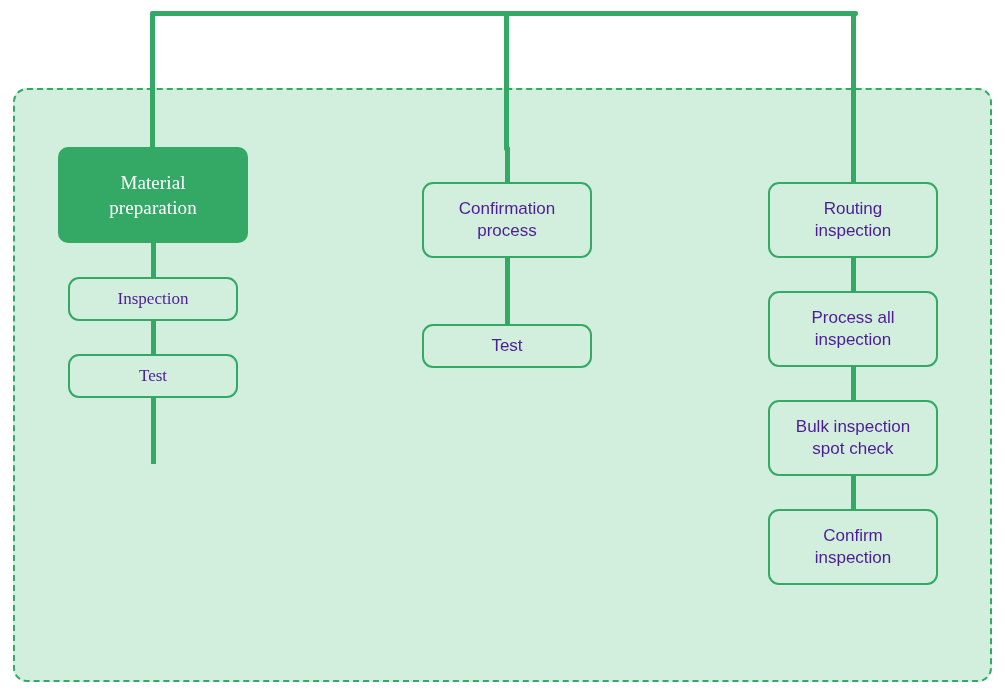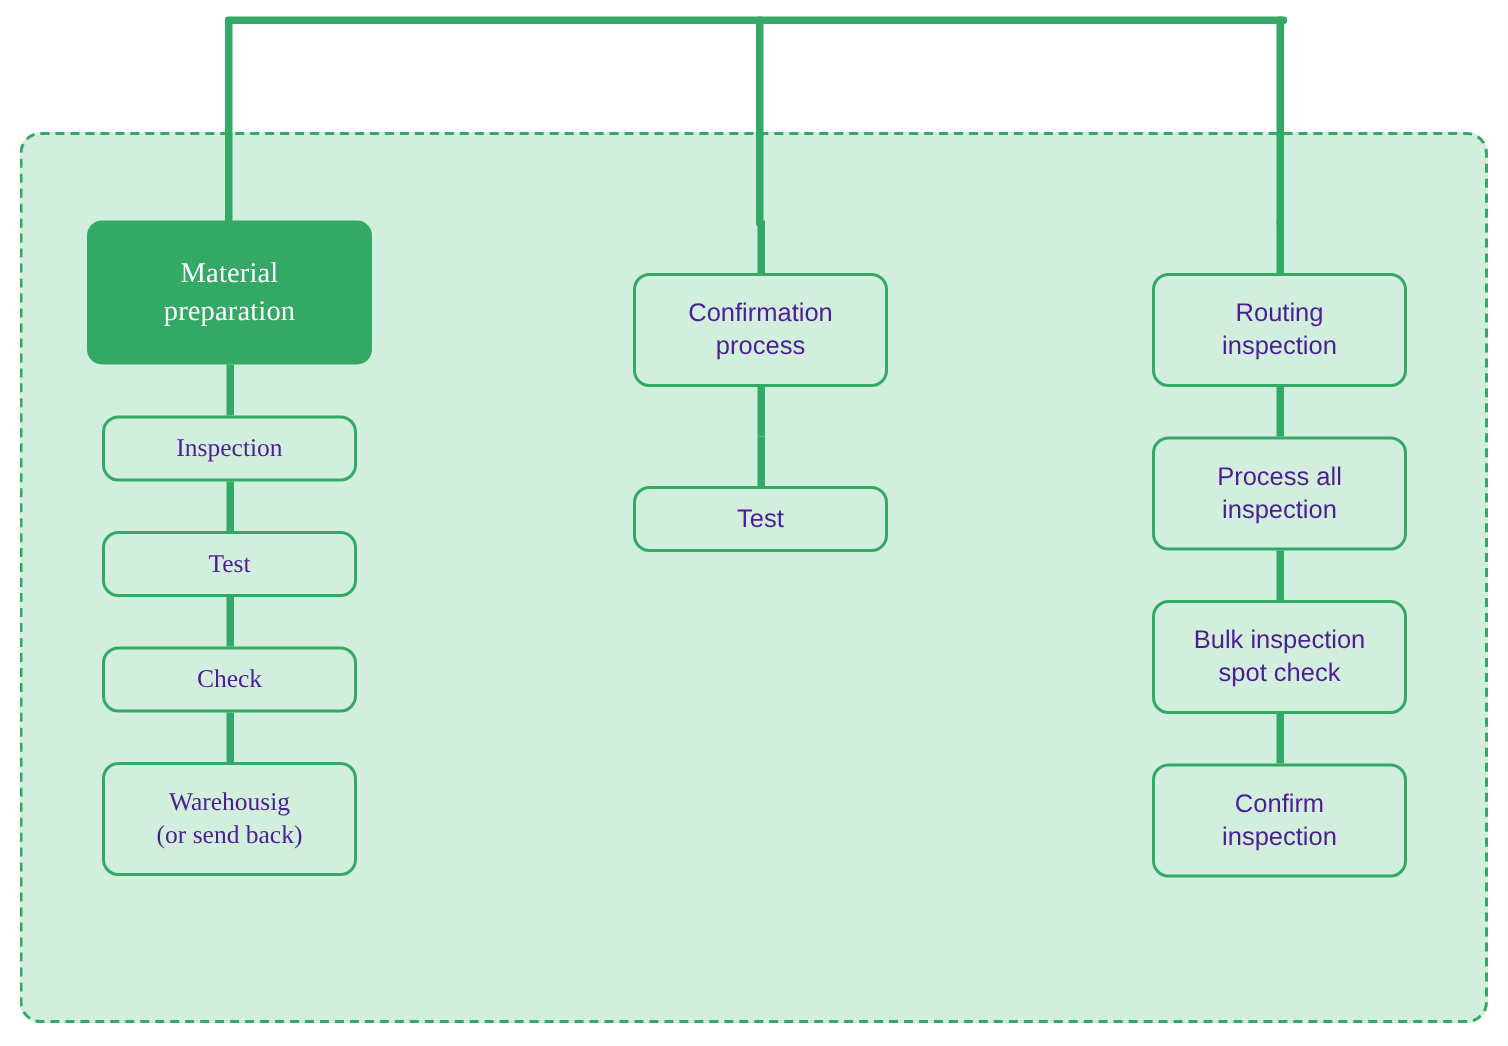--- a/index.html
+++ b/index.html
@@ -141,32 +141,23 @@
       </div>
 
       <div class="connector" style="height:33px;"></div>
 
       <div class="step one-line">
         <span>Test</span>
       </div>
 
       <div class="connector" style="height:33px;"></div>
 
-      <div class="step one-line">
-        <span>Check</span>
-      </div>
-
-      <div class="connector" style="height:33px;"></div>
-
-      <div class="step two-line">
-        <span>
-          <span>Warehousig</span><br>
-          <span>(or send back)</span>
-        </span>
-      </div>
+
+      <div class="connector" style="height:33px;"></div>
+
     </div>
   </div>
 
   <div class="column col-2">
     <div class="stack">
 
       <div class="connector" style="height:35px;"></div>
 
       <div class="step two-line">
         <span>

